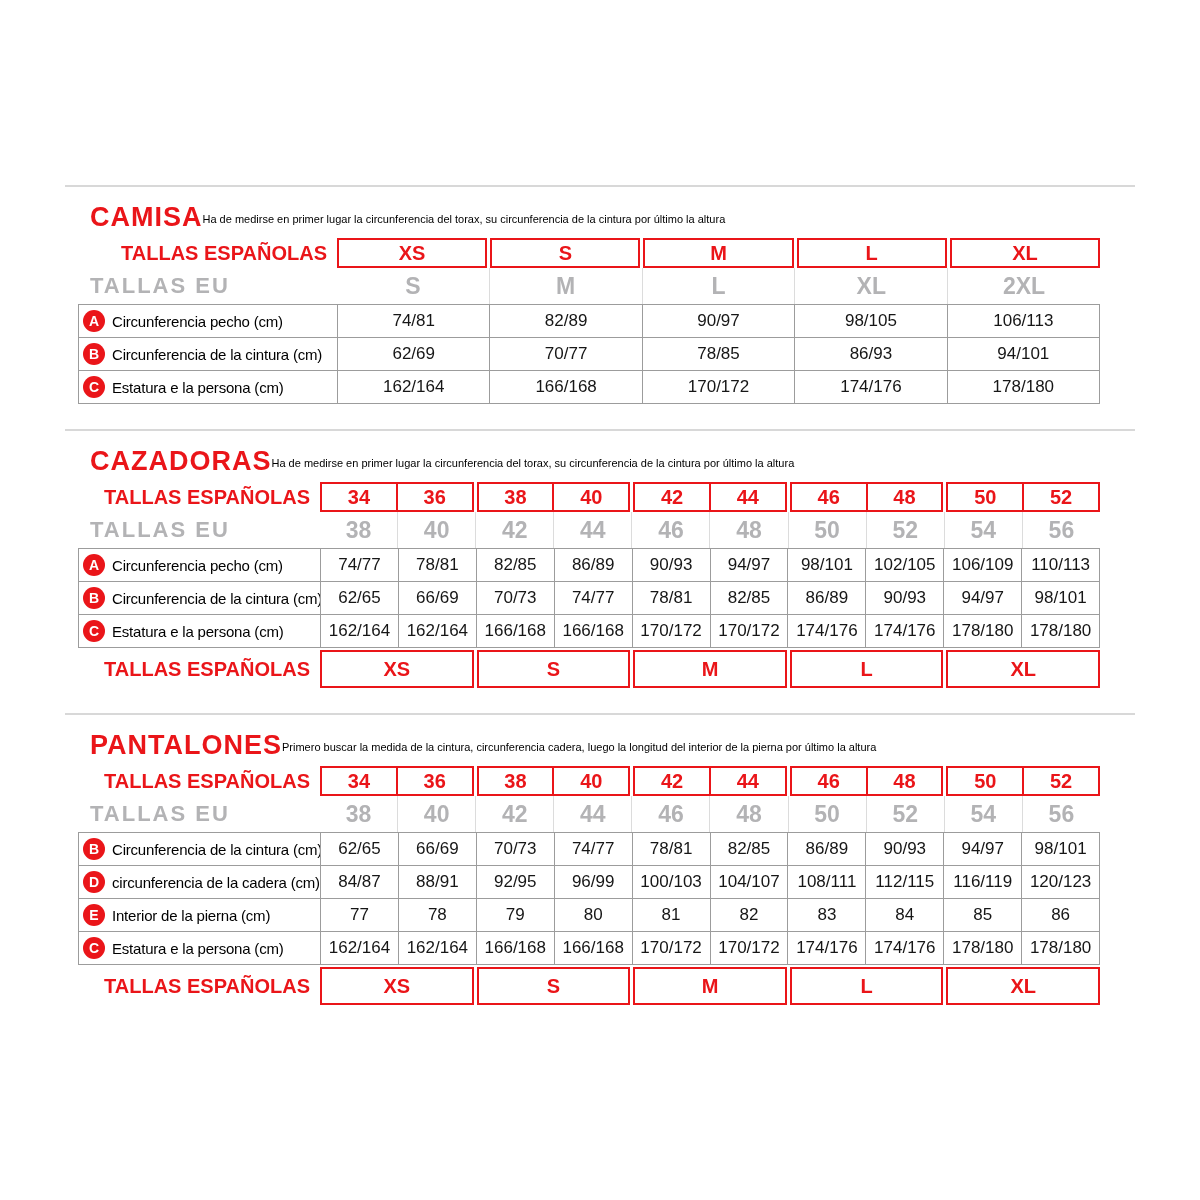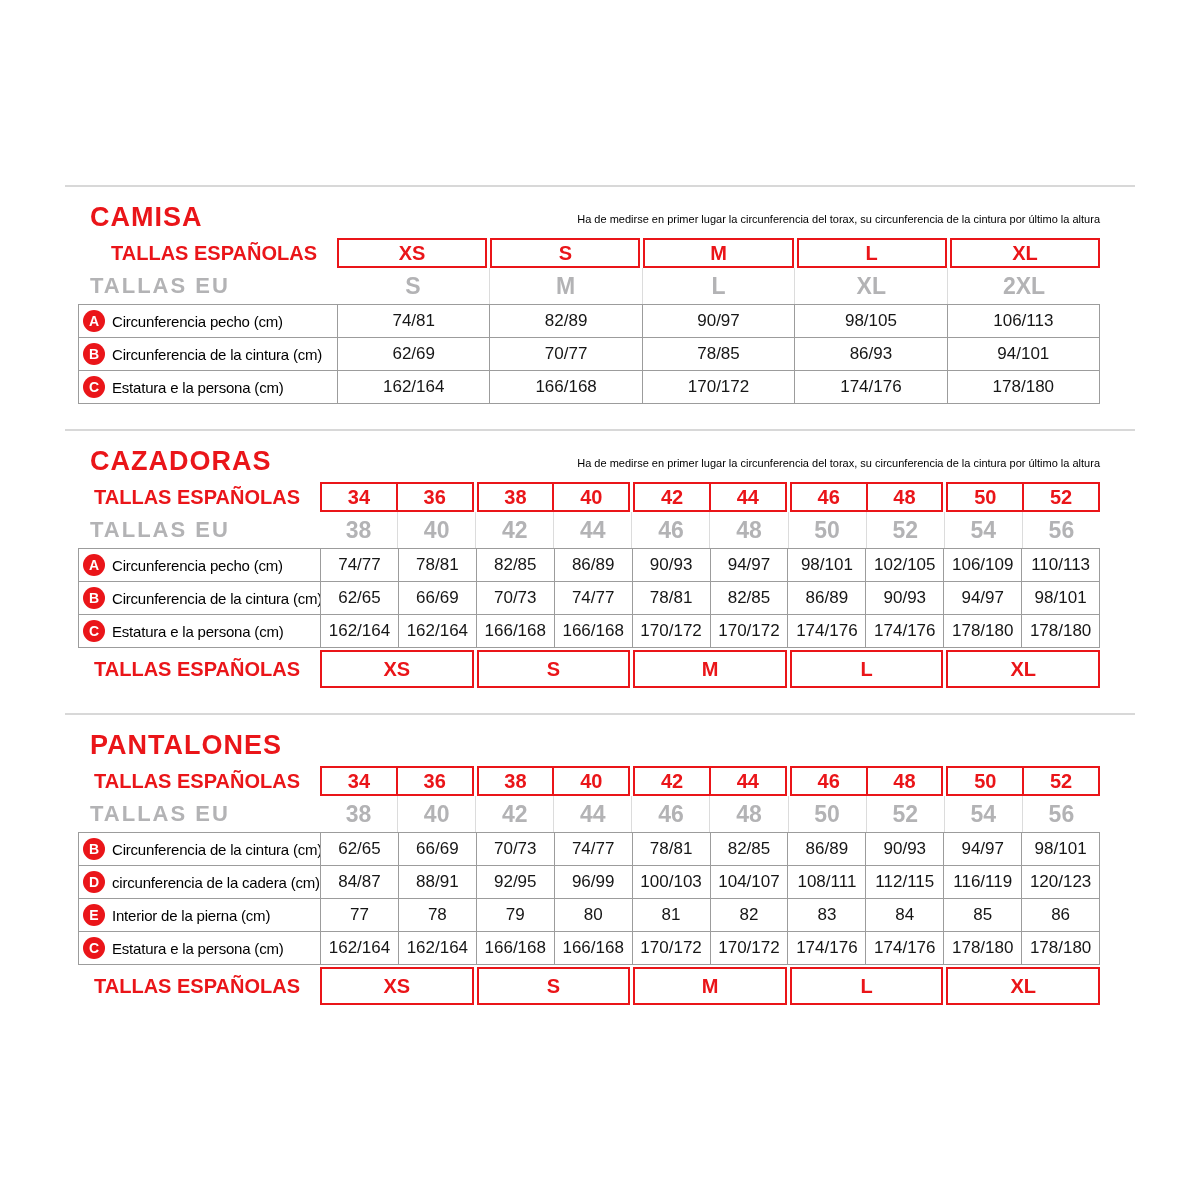--- a/index.html
+++ b/index.html
@@ -10,37 +10,37 @@
   }
   #sections { width: 1200px; }
   .divider {
     height: 2px; background: #d8d8d8;
     margin: 25px 65px 0 65px;
   }
   #sections > .divider:first-child { margin-top: 185px; }
 
   .section { margin: 0 100px 0 78px; width: 1022px; }
   .sec-header {
-    display: flex; align-items: flex-end; justify-content: space-between;
+    display: flex; align-items: flex-end; 
     margin-top: 14px; height: 30px;
   }
   .sec-title {
     color: #ea1519; font-size: 27px; font-weight: bold;
     letter-spacing: 1px; margin-left: 12px; line-height: 28px; white-space: nowrap;
   }
   .sec-note {
     color: #000; font-size: 11px; line-height: 16px; text-align: right;
     padding-bottom: 4px; white-space: nowrap;
   }
 
   
   .size-row, .eu-row, .m-row { display: flex; width: 100%; }
   .row-label {
     width: var(--labelw); flex: 0 0 var(--labelw);
-    text-align: right; padding-right: 20px;
+    text-align: right; padding-right: 10px;
     color: #ea1519; font-weight: bold; font-size: 20px; white-space: nowrap;
   }
 
   
   .size-row.top-sizes { margin-top: 7px; height: 30px; }
   .size-row .row-label { line-height: 30px; }
   .boxes { flex: 1; display: flex; gap: 3px; border-radius: 10px; }
   .size-box {
     flex: 1; border: 2px solid #ea1519; background: #fff;
     display: flex; align-items: stretch;
@@ -291,20 +291,21 @@
           <div class="group-box">M</div>
           <div class="group-box">L</div>
           <div class="group-box">XL</div>
         </div>
     </div>
   </section>
     <div class="divider"></div>
     <section class="section sec-pantalones" style="--labelw: 242px;">
     <div class="sec-header">
       <h2 class="sec-title">PANTALONES</h2>
+      <p class="sec-note">Primero buscar la medida de la cintura, circunferencia cadera, luego la longitud del interior de la pierna por último la altura</p>
     </div>
     <div class="size-row top-sizes">
       <div class="row-label">TALLAS ESPAÑOLAS</div>
       <div class="boxes">
           <div class="size-box">
             <div class="size-cell">34</div>
             <div class="size-cell divided">36</div>
           </div>
           <div class="size-box">
             <div class="size-cell">38</div>

